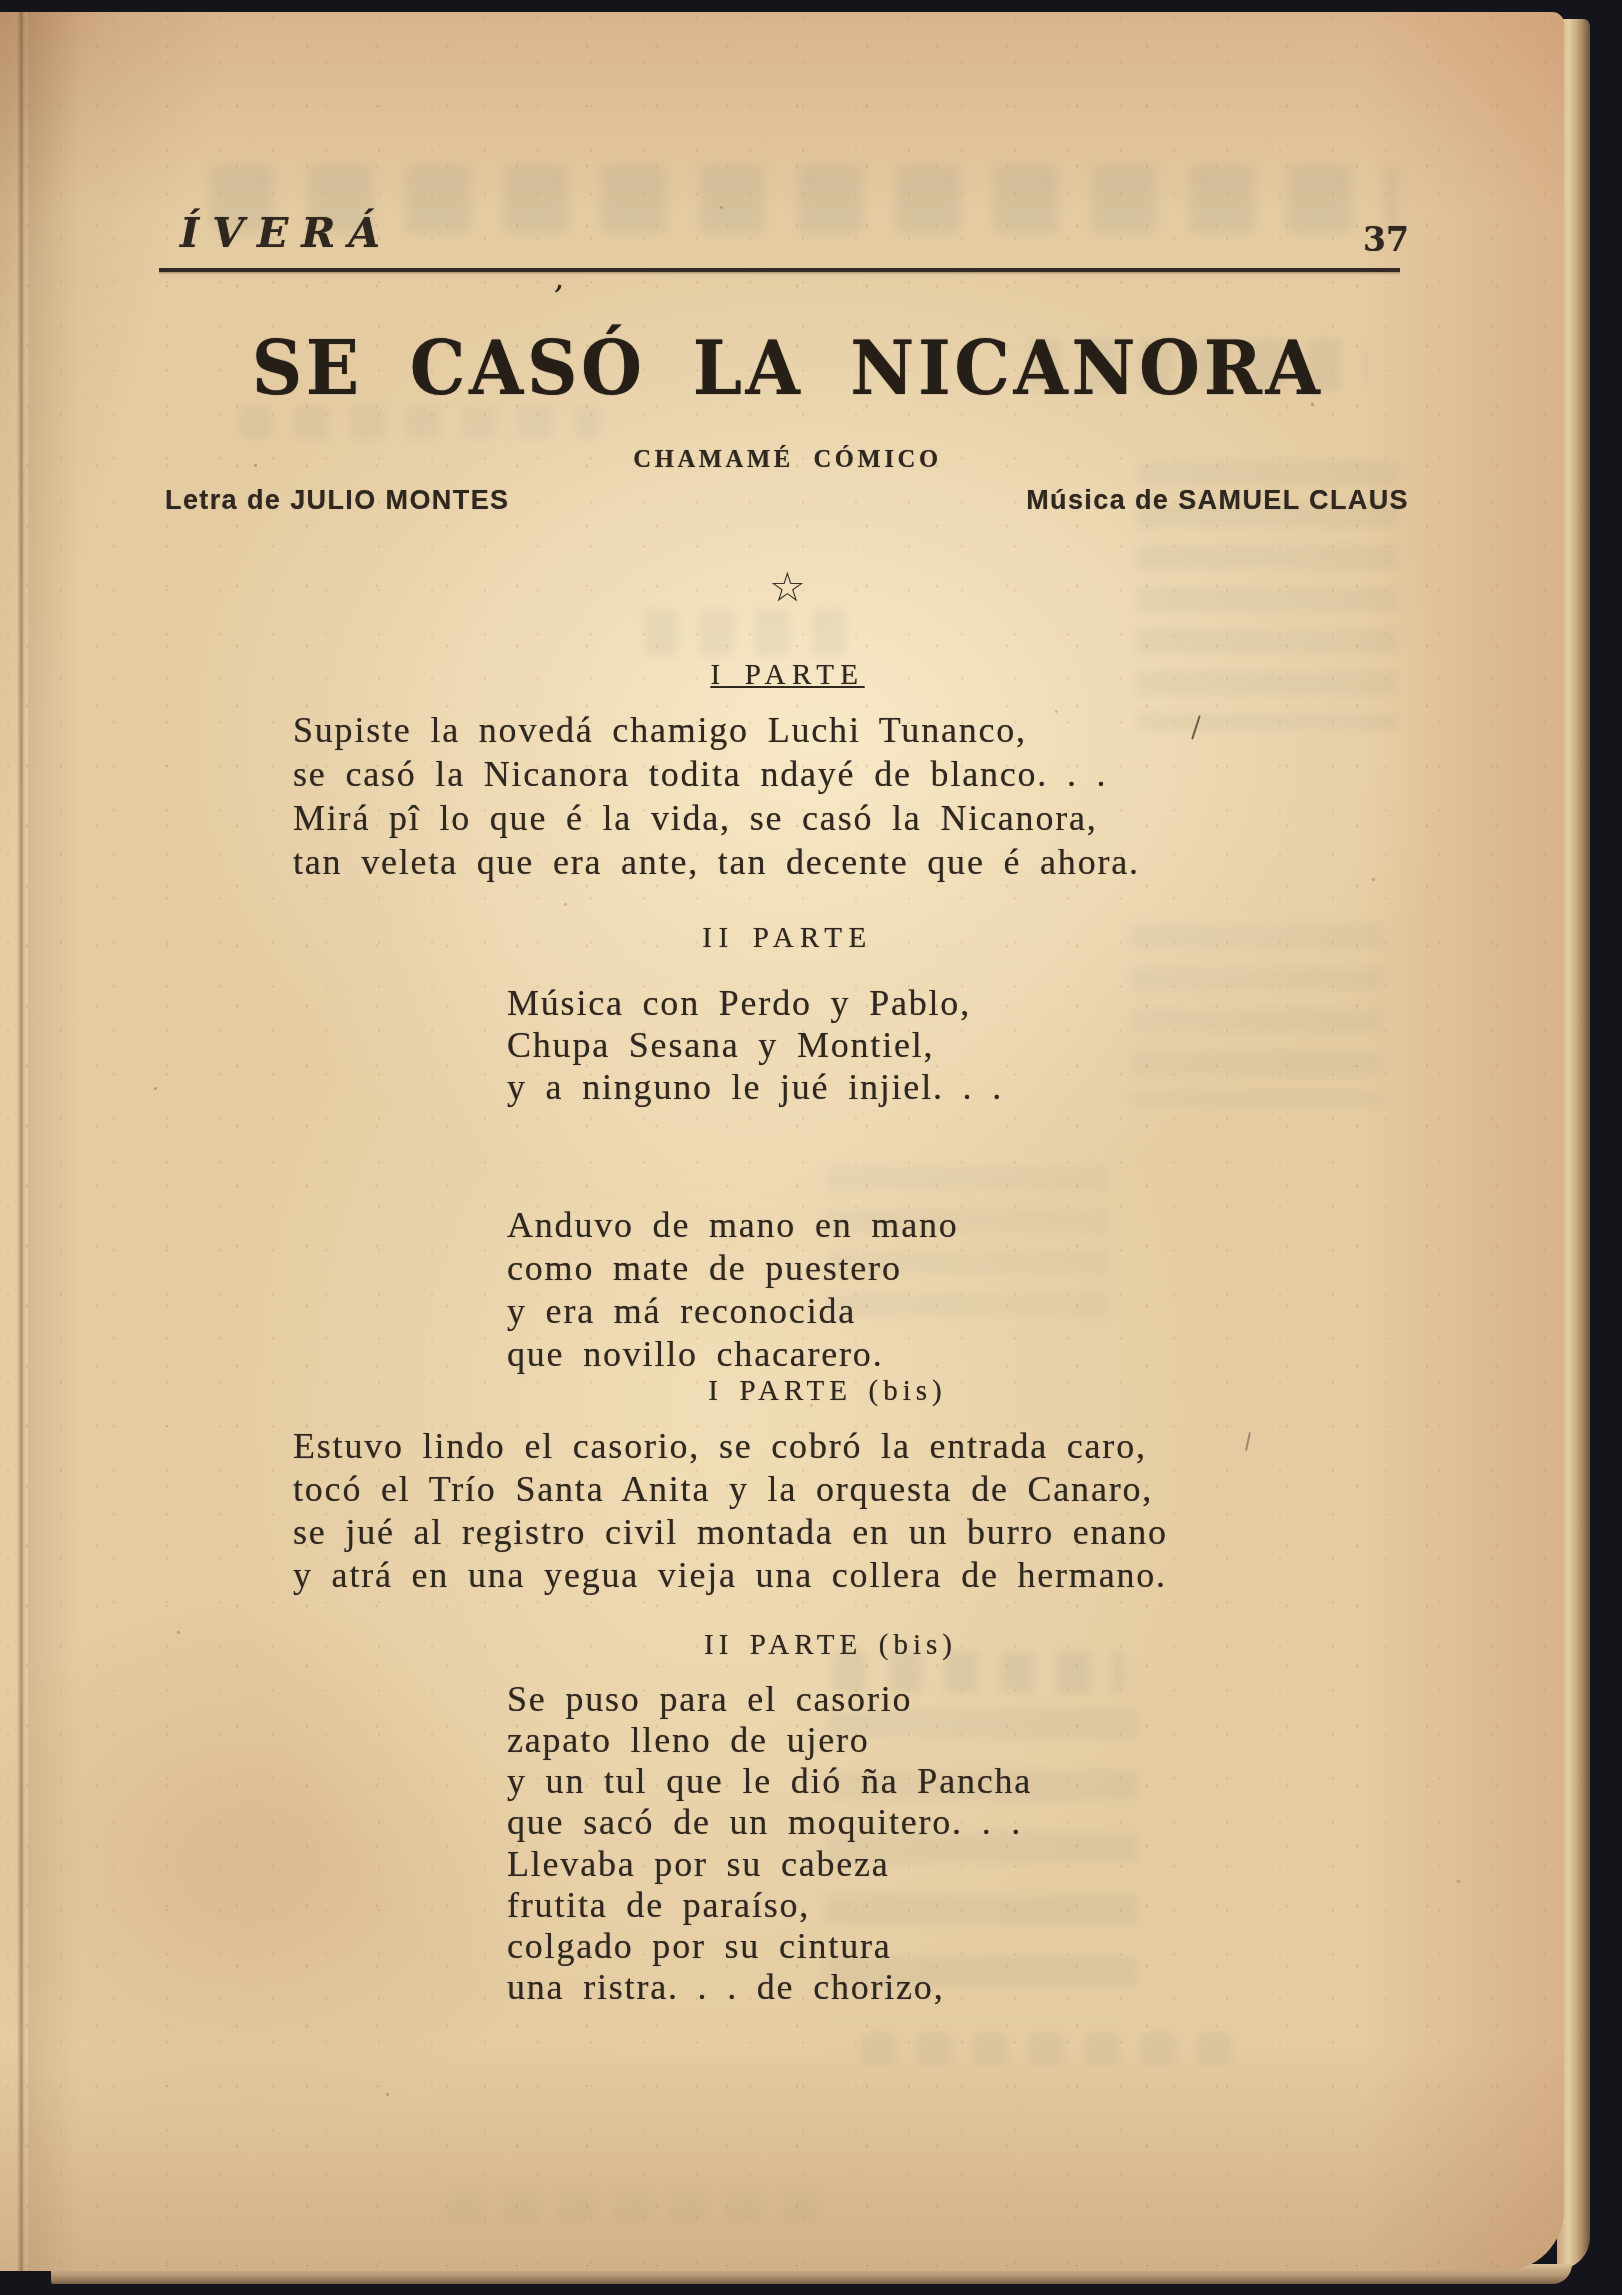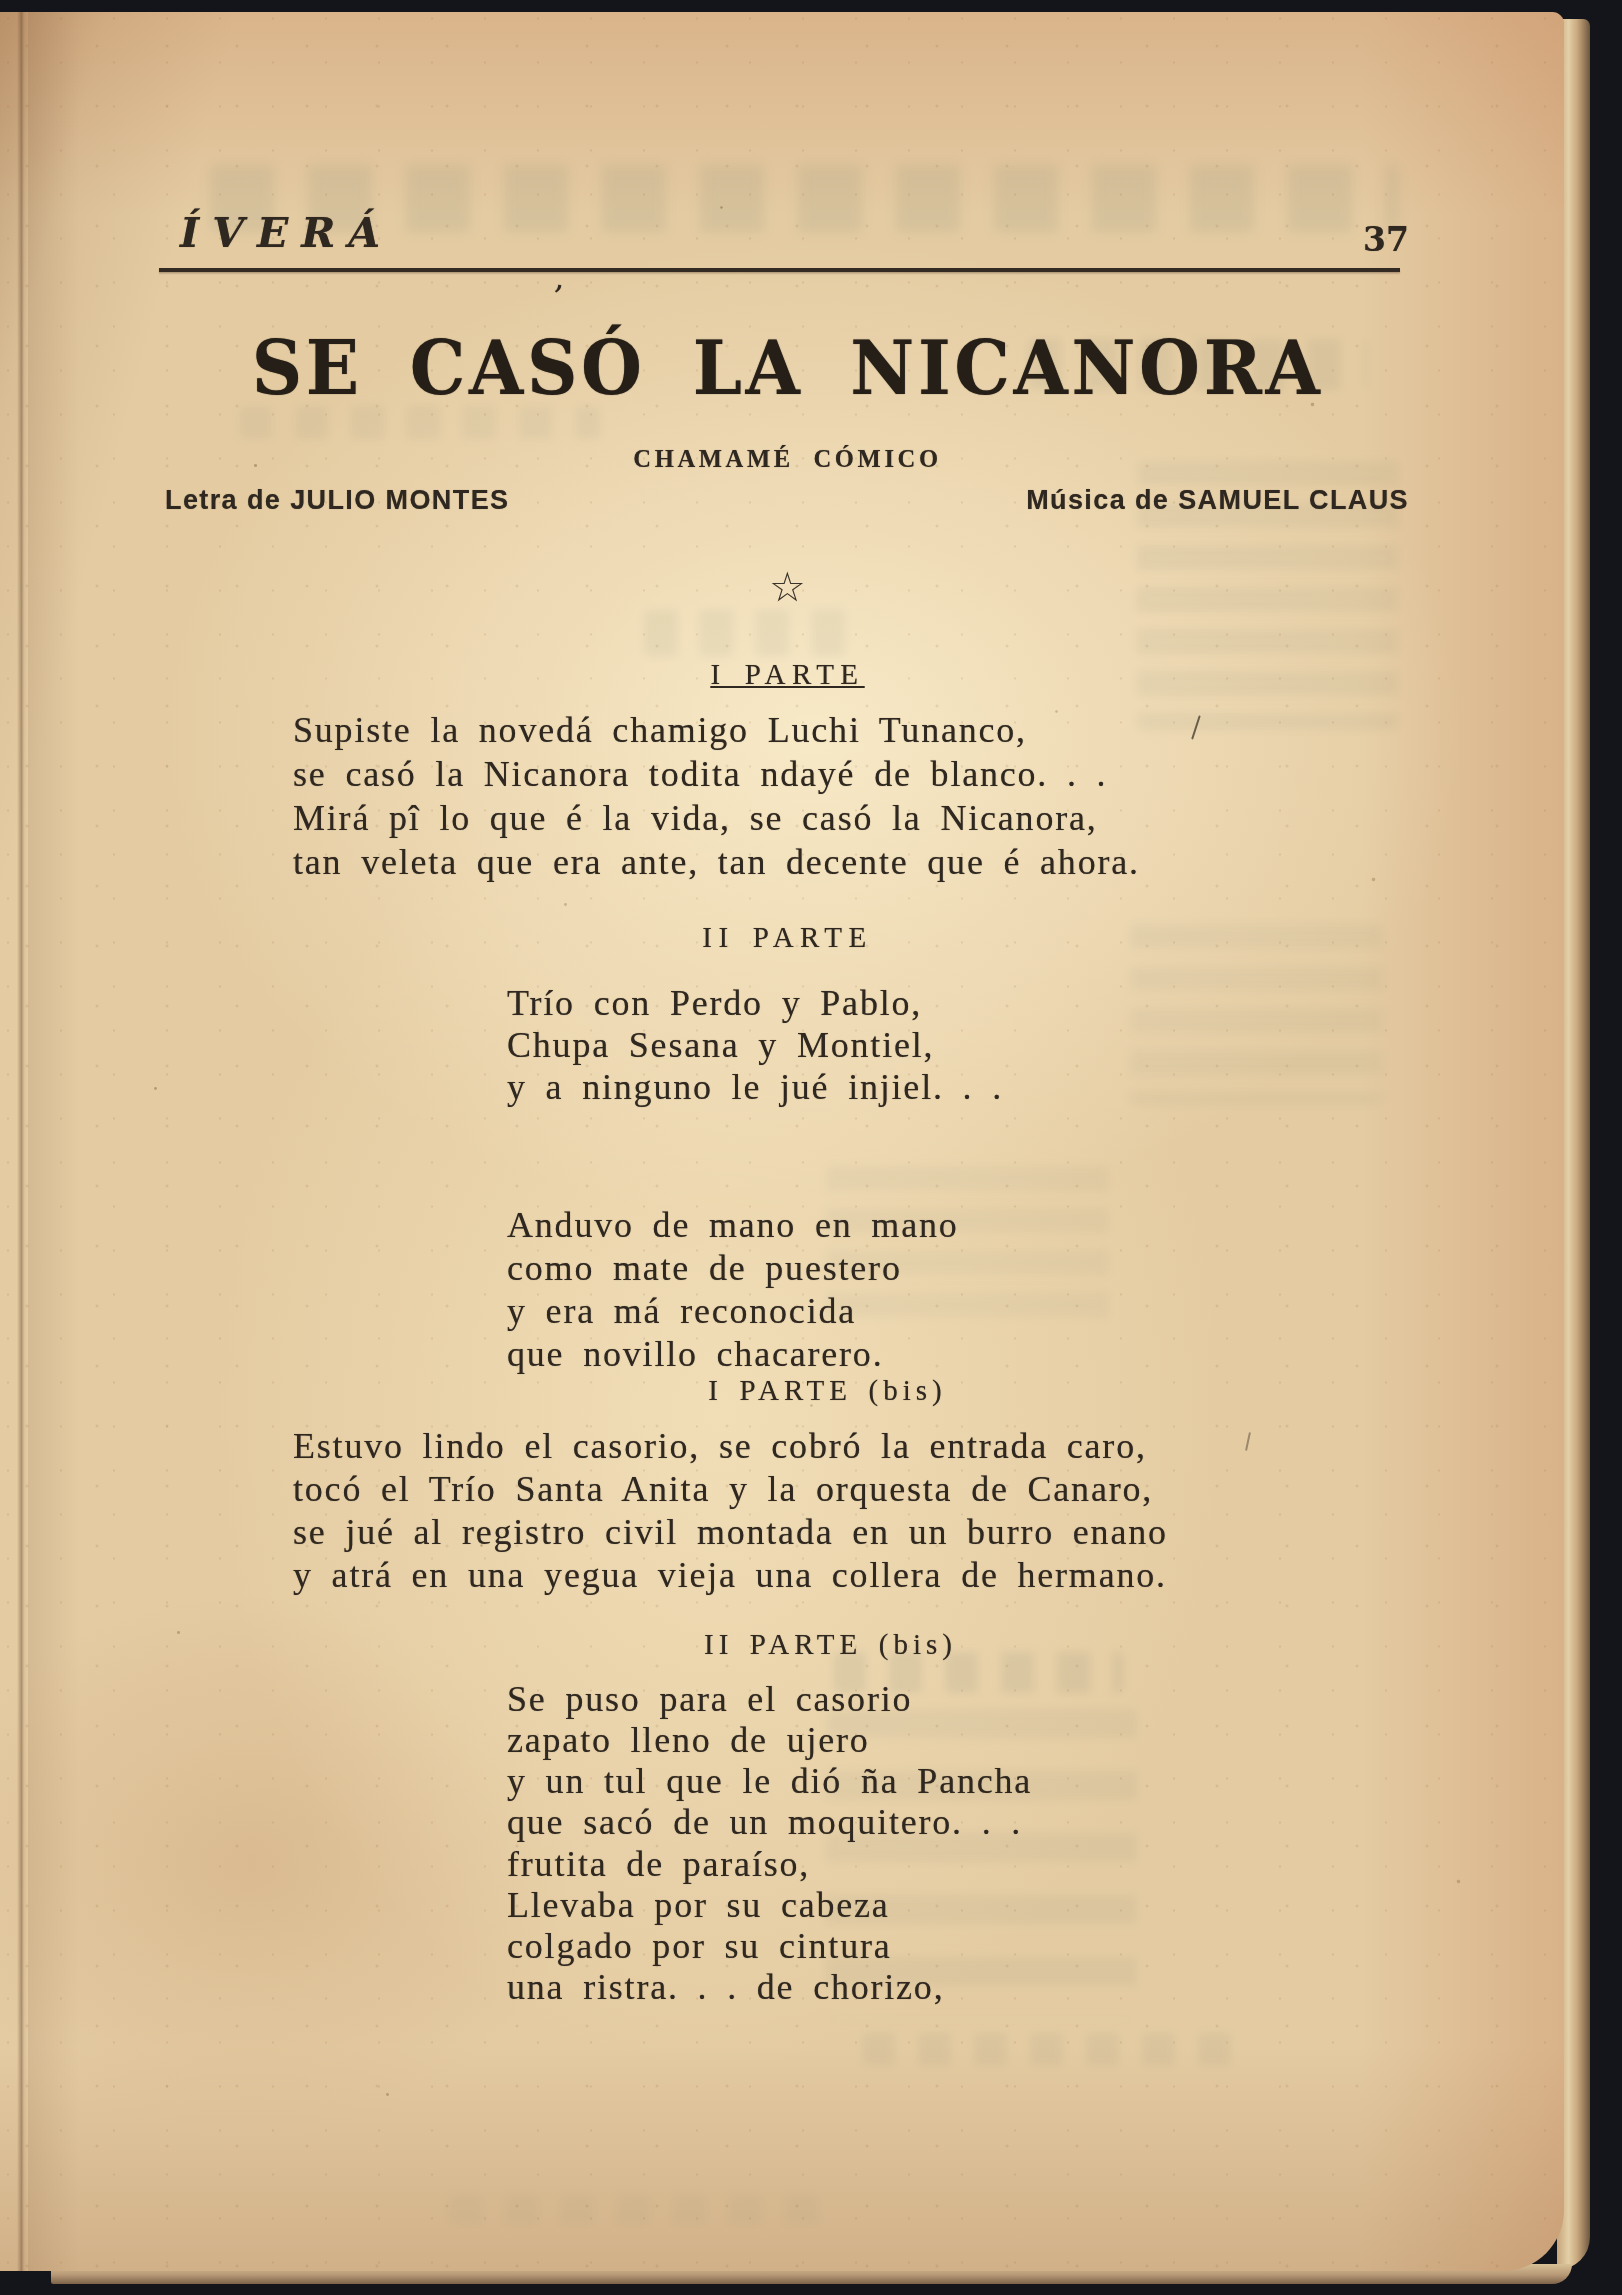--- a/index.html
+++ b/index.html
@@ -185,21 +185,21 @@
 <div class="stanza ink" style="left:293px;top:708px;line-height:44px;">
   <div>Supiste la novedá chamigo Luchi Tunanco,</div>
   <div>se casó la Nicanora todita ndayé de blanco. . .</div>
   <div>Mirá pî lo que é la vida, se casó la Nicanora,</div>
   <div>tan veleta que era ante, tan decente que é ahora.</div>
 </div>
 <div class="stray-stroke" style="left:1195px;top:715px;height:24.6px;transform:rotate(18deg);"></div>
 
 <div class="part-heading ink" style="top:921px;">II PARTE</div>
 <div class="stanza ink" style="left:507px;top:982px;line-height:42px;">
-  <div>Trío con Perdo y Pablo,</div>
+  <div>Música con Perdo y Pablo,</div>
   <div>Chupa Sesana y Montiel,</div>
   <div>y a ninguno le jué injiel. . .</div>
 </div>
 <div class="stanza ink" style="left:507px;top:1204px;line-height:43px;">
   <div>Anduvo de mano en mano</div>
   <div>como mate de puestero</div>
   <div>y era má reconocida</div>
   <div>que novillo chacarero.</div>
 </div>
 
@@ -213,18 +213,18 @@
 <div class="stray-stroke" style="left:1247px;top:1432px;height:19px;transform:rotate(12deg);opacity:.6;"></div>
 
 <div class="part-heading ink" style="top:1628px;transform:translateX(43px);letter-spacing:5px;">II PARTE (bis)</div>
 <div class="stanza ink" style="left:507px;top:1679px;line-height:41px;">
   <div>Se puso para el casorio</div>
   <div>zapato lleno de ujero</div>
   <div>y un tul que le dió ña Pancha</div>
   <div>que sacó de un moquitero. . .</div>
 </div>
 <div class="stanza ink" style="left:507px;top:1844px;line-height:41px;">
+  <div>Llevaba por su cabeza</div>
   <div>frutita de paraíso,</div>
-  <div>Llevaba por su cabeza</div>
   <div>colgado por su cintura</div>
   <div>una ristra. . . de chorizo,</div>
 </div>
 
 
 </body></html>

